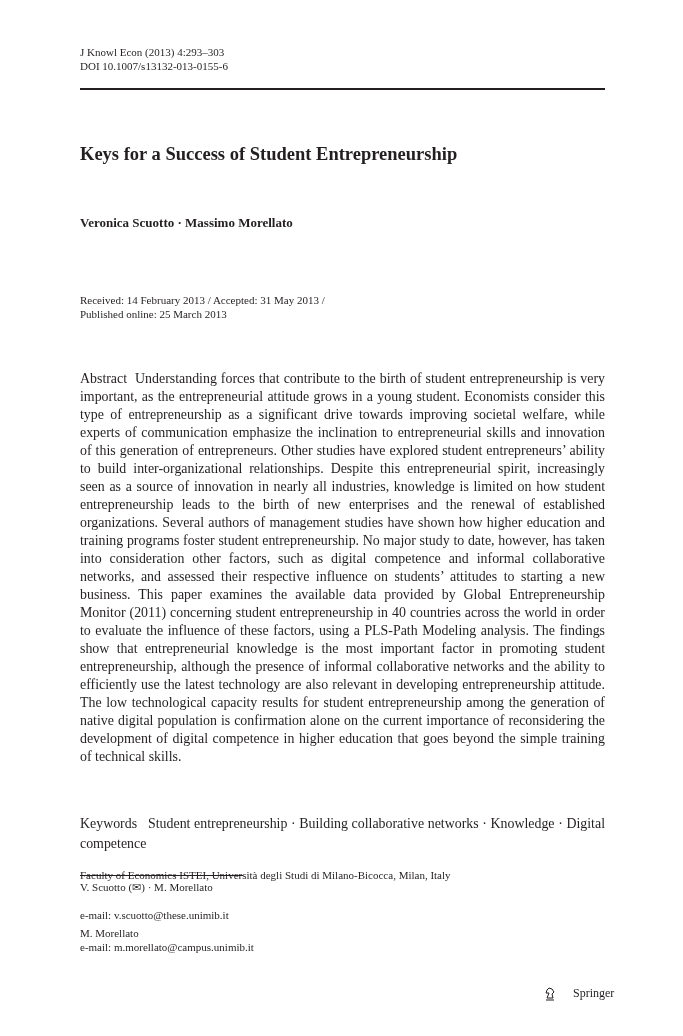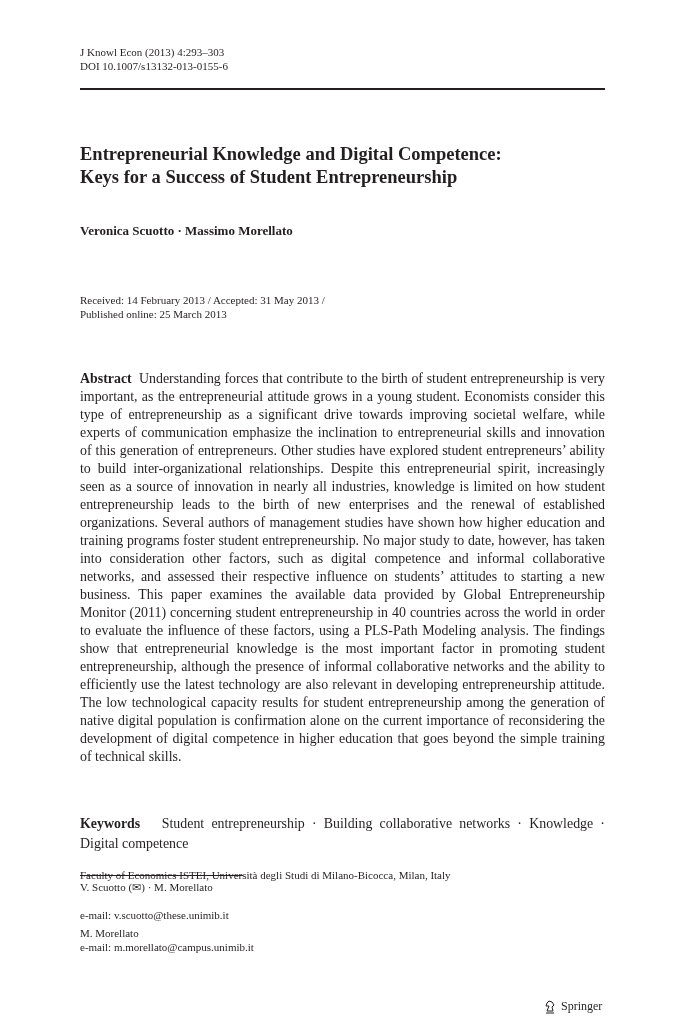--- a/index.html
+++ b/index.html
@@ -2,41 +2,40 @@
 <html><head>
   <meta charset="utf-8">
   <style>
     html, body { margin: 0; padding: 0; background: #ffffff; }
     body { width: 683px; height: 1036px; position: relative; overflow: hidden;
       font-family: "Liberation Serif", "DejaVu Serif", serif; color: #231f20; }
     .abs { position: absolute; }
     .journal { left: 80px; top: 45px; font-size: 11px; line-height: 14px; }
     .rule-top { left: 80px; top: 88px; width: 525px; height: 2px; background: #231f20; }
     .title { left: 80px; top: 143px; width: 540px; font-size: 18.5px; font-weight: bold; line-height: 23px; }
-    .authors { left: 80px; top: 215px; font-size: 13px; font-weight: bold; margin-top: 8px; }
+    .authors { left: 80px; top: 215px; font-size: 13px; font-weight: bold; }
     .dates { left: 80px; top: 293px; font-size: 11px; line-height: 14px; }
     .abstract { left: 80px; top: 370px; width: 525px; font-size: 13.9px; line-height: 18px; text-align: justify; hyphens: manual; }
-    .abstract b, .keywords b { font-weight: bold; }
+    .abstract b, .keywords b { font-weight: normal; }
     .keywords { left: 80px; top: 814px; width: 525px; font-size: 13.9px; line-height: 20px; text-align: justify; }
     .rule-fn { left: 80px; top: 875px; width: 163px; height: 1px; background: #231f20; }
     .fn { left: 80px; font-size: 11px; line-height: 14px; }
-    .springer { left: 543px; top: 986px; font-size: 12px; display: flex; align-items: flex-end; gap: 4px; margin-top: 13px; }
+    .springer { left: 543px; top: 986px; font-size: 12px; display: flex; align-items: flex-end; gap: 16px; }
     .knight { width: 14px; height: 14px; }
   </style>
 </head>
 <body>
 
 <div class="abs journal">
   <div>J Knowl Econ (2013) 4:293–303</div>
   <div>DOI 10.1007/s13132-013-0155-6</div>
 </div>
 <div class="abs rule-top"></div>
 
 <div class="abs title">
-  <div>Entrepreneurial Knowledge and Digital Competence:</div>
   <div>Keys for a Success of Student Entrepreneurship</div>
 </div>
 
 <div class="abs authors">Veronica Scuotto · Massimo Morellato</div>
 
 <div class="abs dates">
   <div>Received: 14 February 2013 / Accepted: 31 May 2013 /</div>
   <div>Published online: 25 March 2013</div>
 </div>
 

